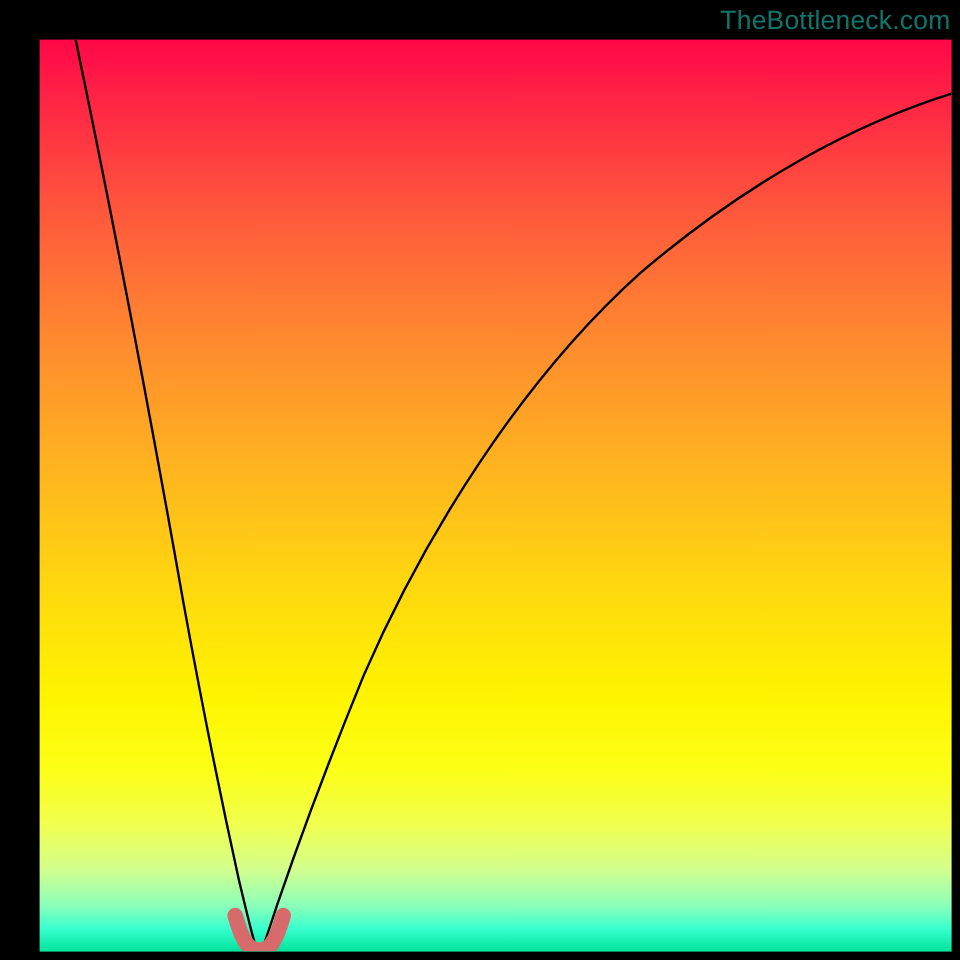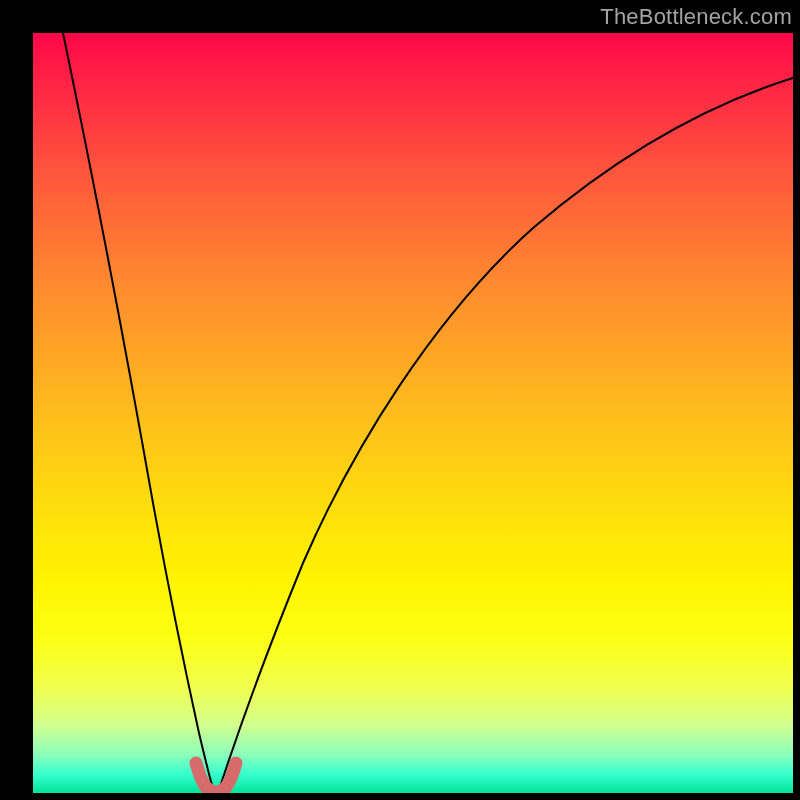--- a/index.html
+++ b/index.html
@@ -40,21 +40,21 @@
       #00e39a 100%
     );
     overflow: hidden;
   }
   .watermark {
     position: absolute;
     top: 4px;
     right: 8px;
     font-family: Arial, Helvetica, sans-serif;
     font-size: 22px;
-    color: #a3a3a3;
+    color: #0f766e;
     letter-spacing: 0.2px;
     user-select: none;
   }
   svg.curve {
     position: absolute;
     left: 0; top: 0;
     width: 760px;
     height: 760px;
   }
   .curve-path {

